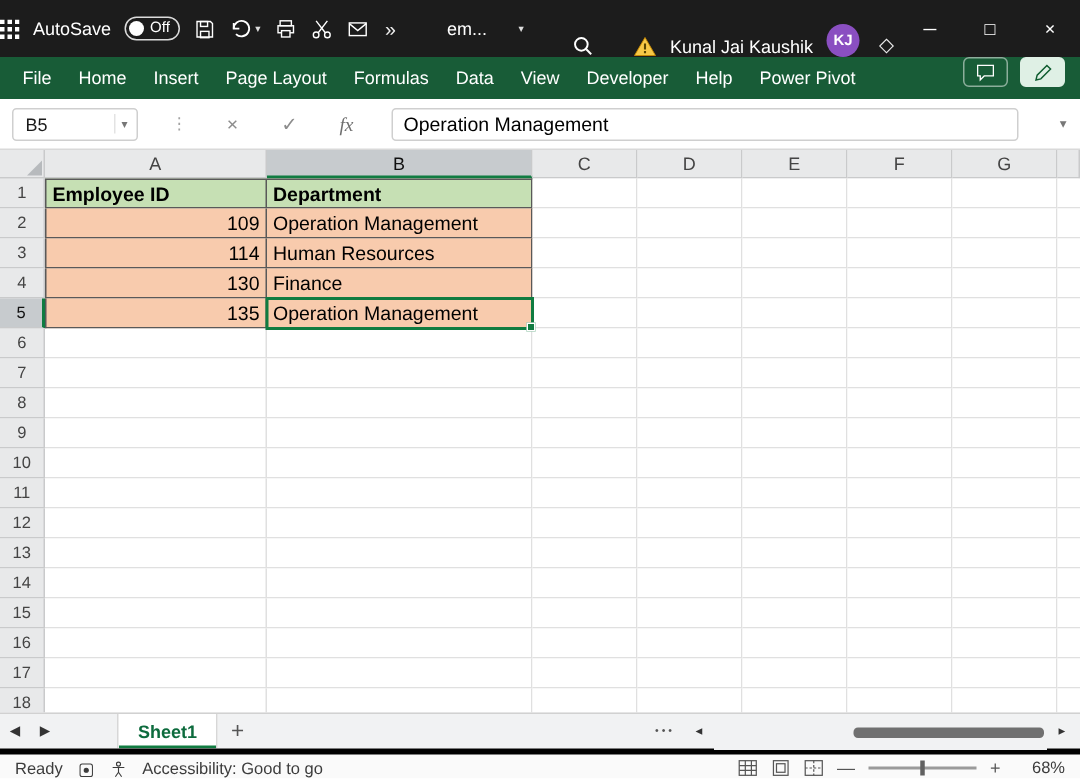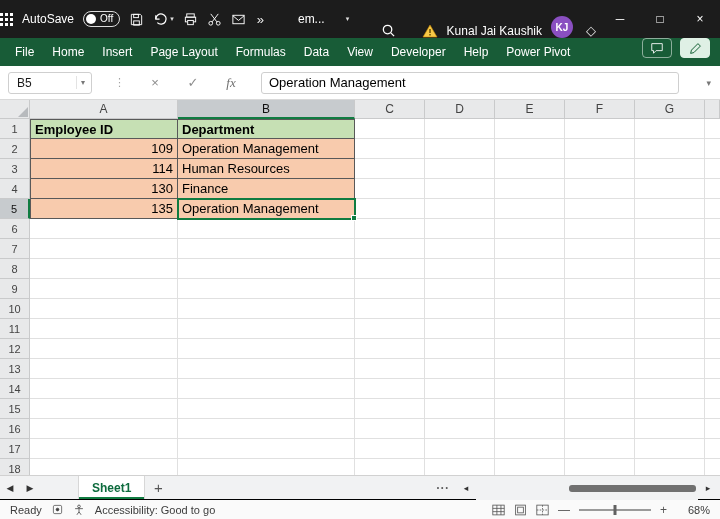--- a/index.html
+++ b/index.html
@@ -70,21 +70,21 @@
 .sheettabs{display:flex;height:100%;margin-left:38px}
 .sheettab{height:100%;display:flex;align-items:center;padding:0 13px;background:#fff;border-left:1px solid #d7d7d7;border-right:1px solid #d7d7d7;color:#0d6b3d;font-weight:700;box-shadow:inset 0 -2px 0 var(--accent-green,#107C41);font-size:12px}
 .addsheet{width:26px;text-align:center;font-size:15px;color:#555}
 .sheet-right{margin-left:auto;display:flex;align-items:center;gap:6px;padding-right:2px}
 .dots{font-size:7px;letter-spacing:2px;color:#555}
 .hscroll{display:flex;align-items:center;width:262px}
 .htrack{flex:1;height:24px;position:relative;background:#F1F2F3}
 .hthumb{position:absolute;top:9px;left:42%;width:57%;height:7px;background:#707070;border-radius:3px}
 
 
-.statusbar{flex:0 0 20px;height:20px;background:#FAFAFA;border-top:1px solid #000000;display:flex;align-items:center;font-size:11px;color:#3c3c3c;padding:0 10px;gap:10px}
+.statusbar{flex:0 0 20px;height:20px;background:#FAFAFA;border-top:4px solid #000000;display:flex;align-items:flex-end;font-size:11px;color:#3c3c3c;padding:0 10px;gap:10px}
 .st-icon{display:inline-flex;align-items:center}
 .st-right{margin-left:auto;display:flex;align-items:center;gap:9px}
 .vbtn{display:inline-flex}
 .zoom-out,.zoom-in{color:#555;font-size:12px}
 .ztrack{width:72px;height:2px;background:#9a9a9a;position:relative}
 .zthumb{position:absolute;left:50%;top:-4px;width:3px;height:10px;background:#616161;transform:translateX(-50%)}
 .zoom-pct{width:34px;text-align:right}
 </style>
 </head>
 <body>

